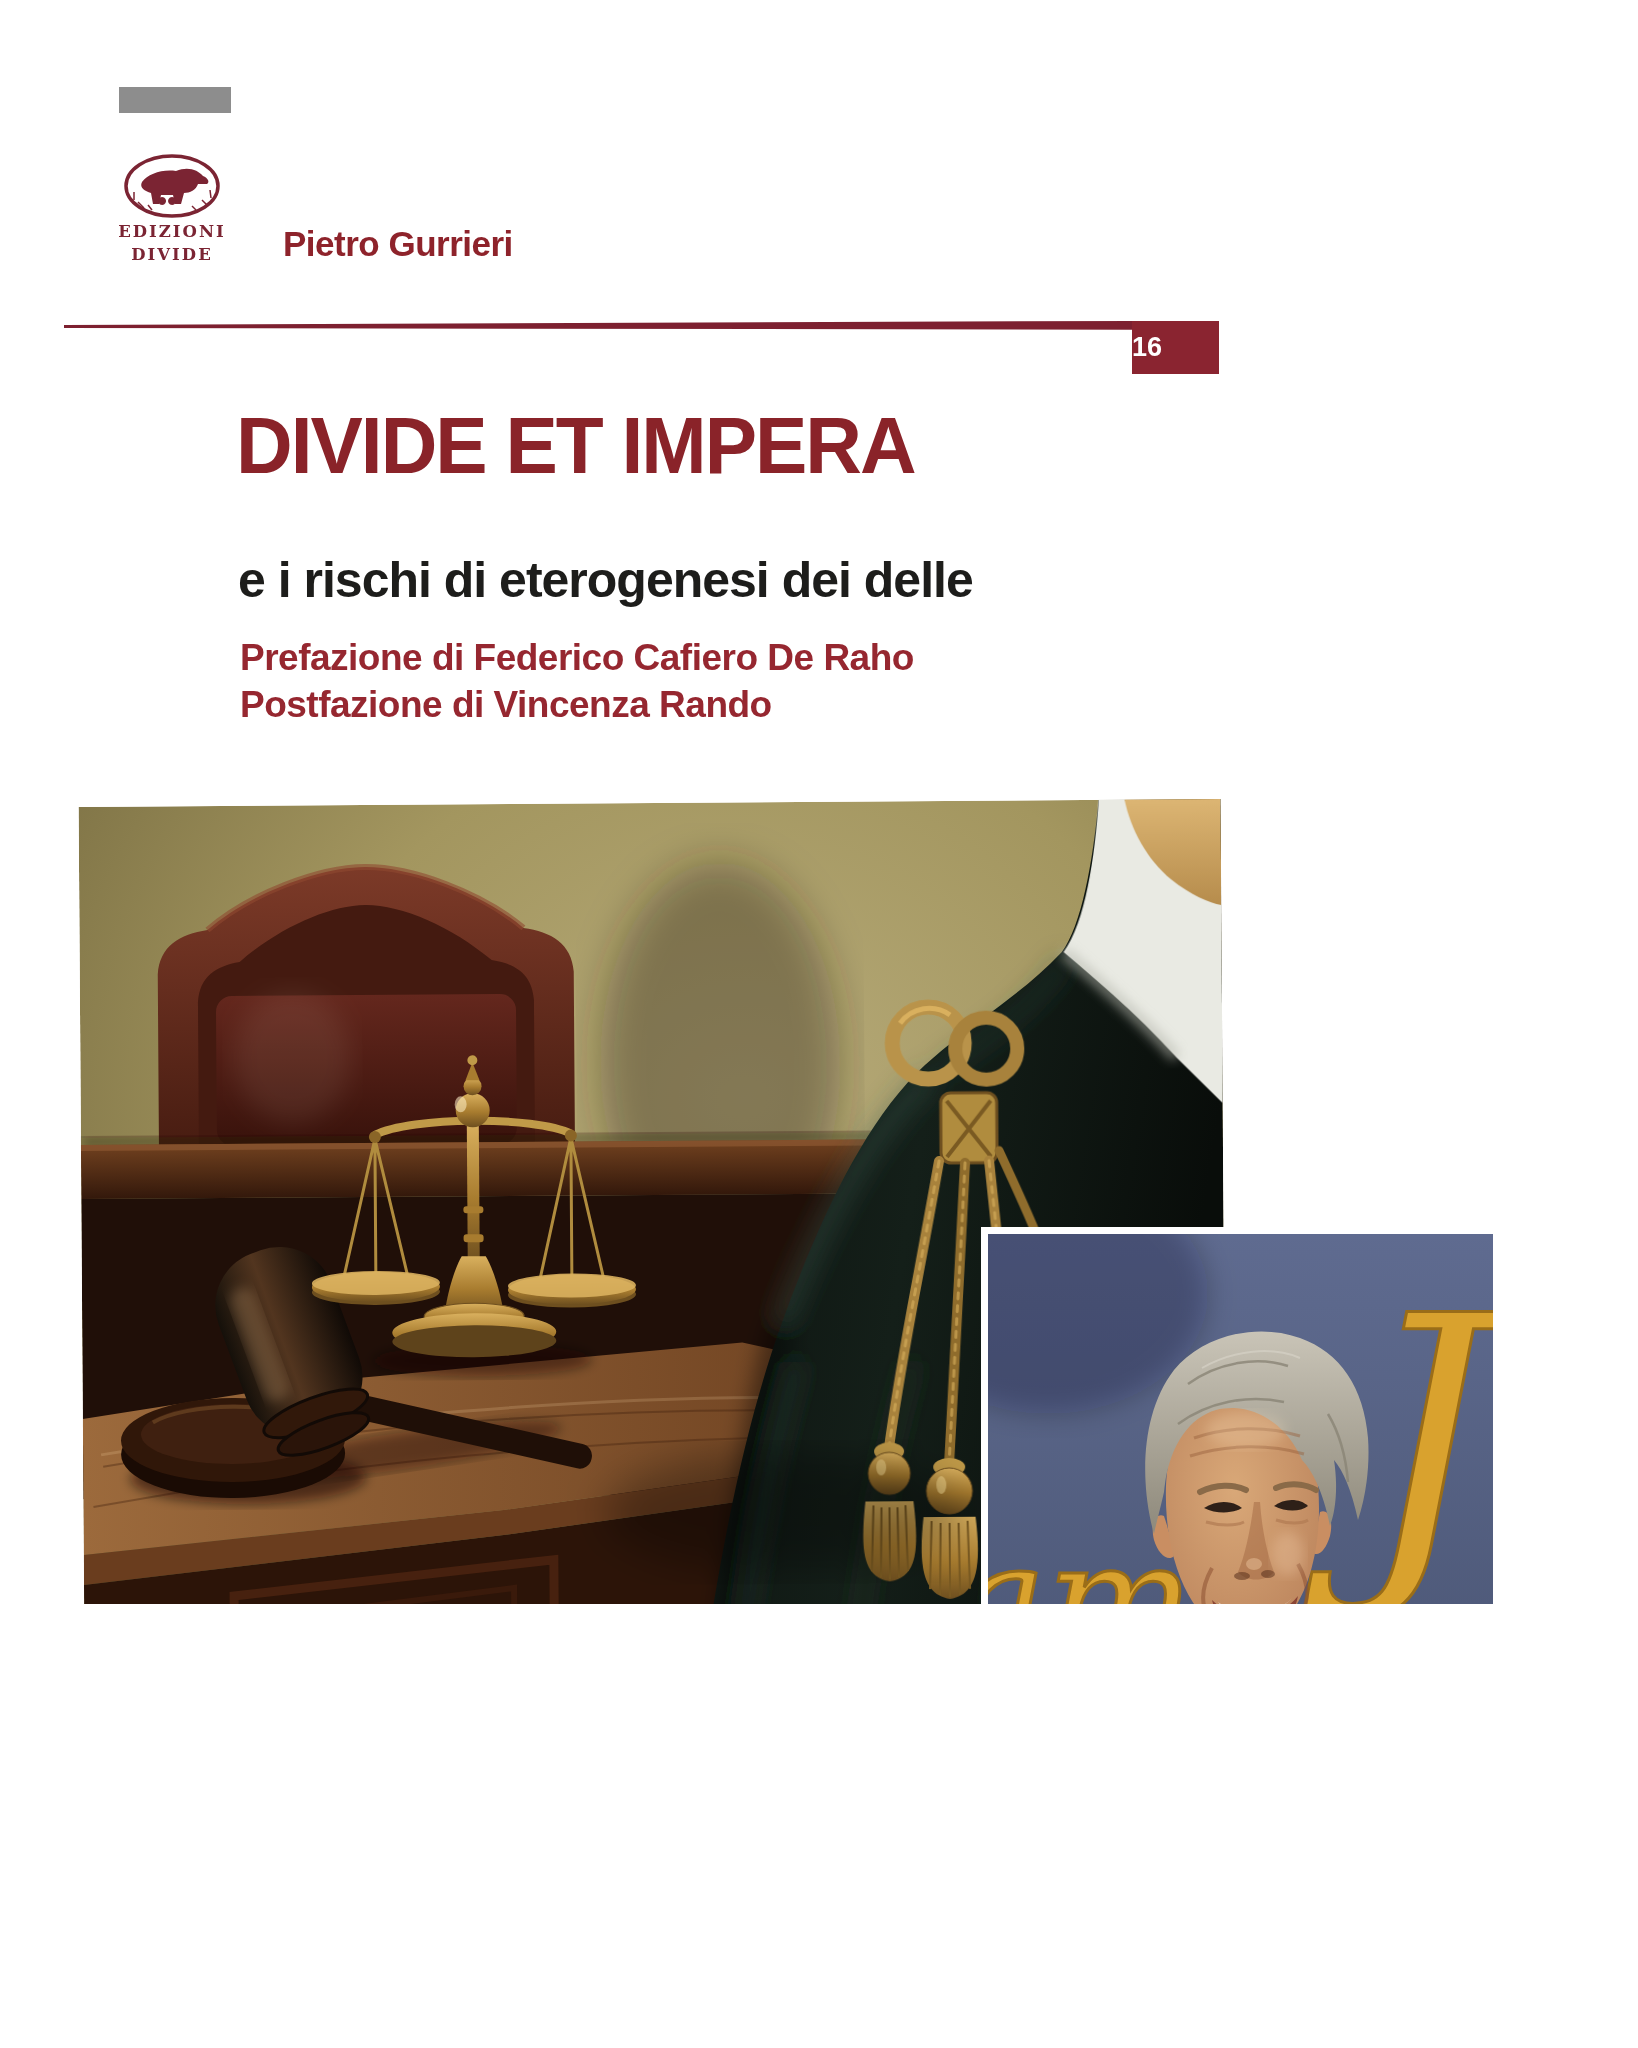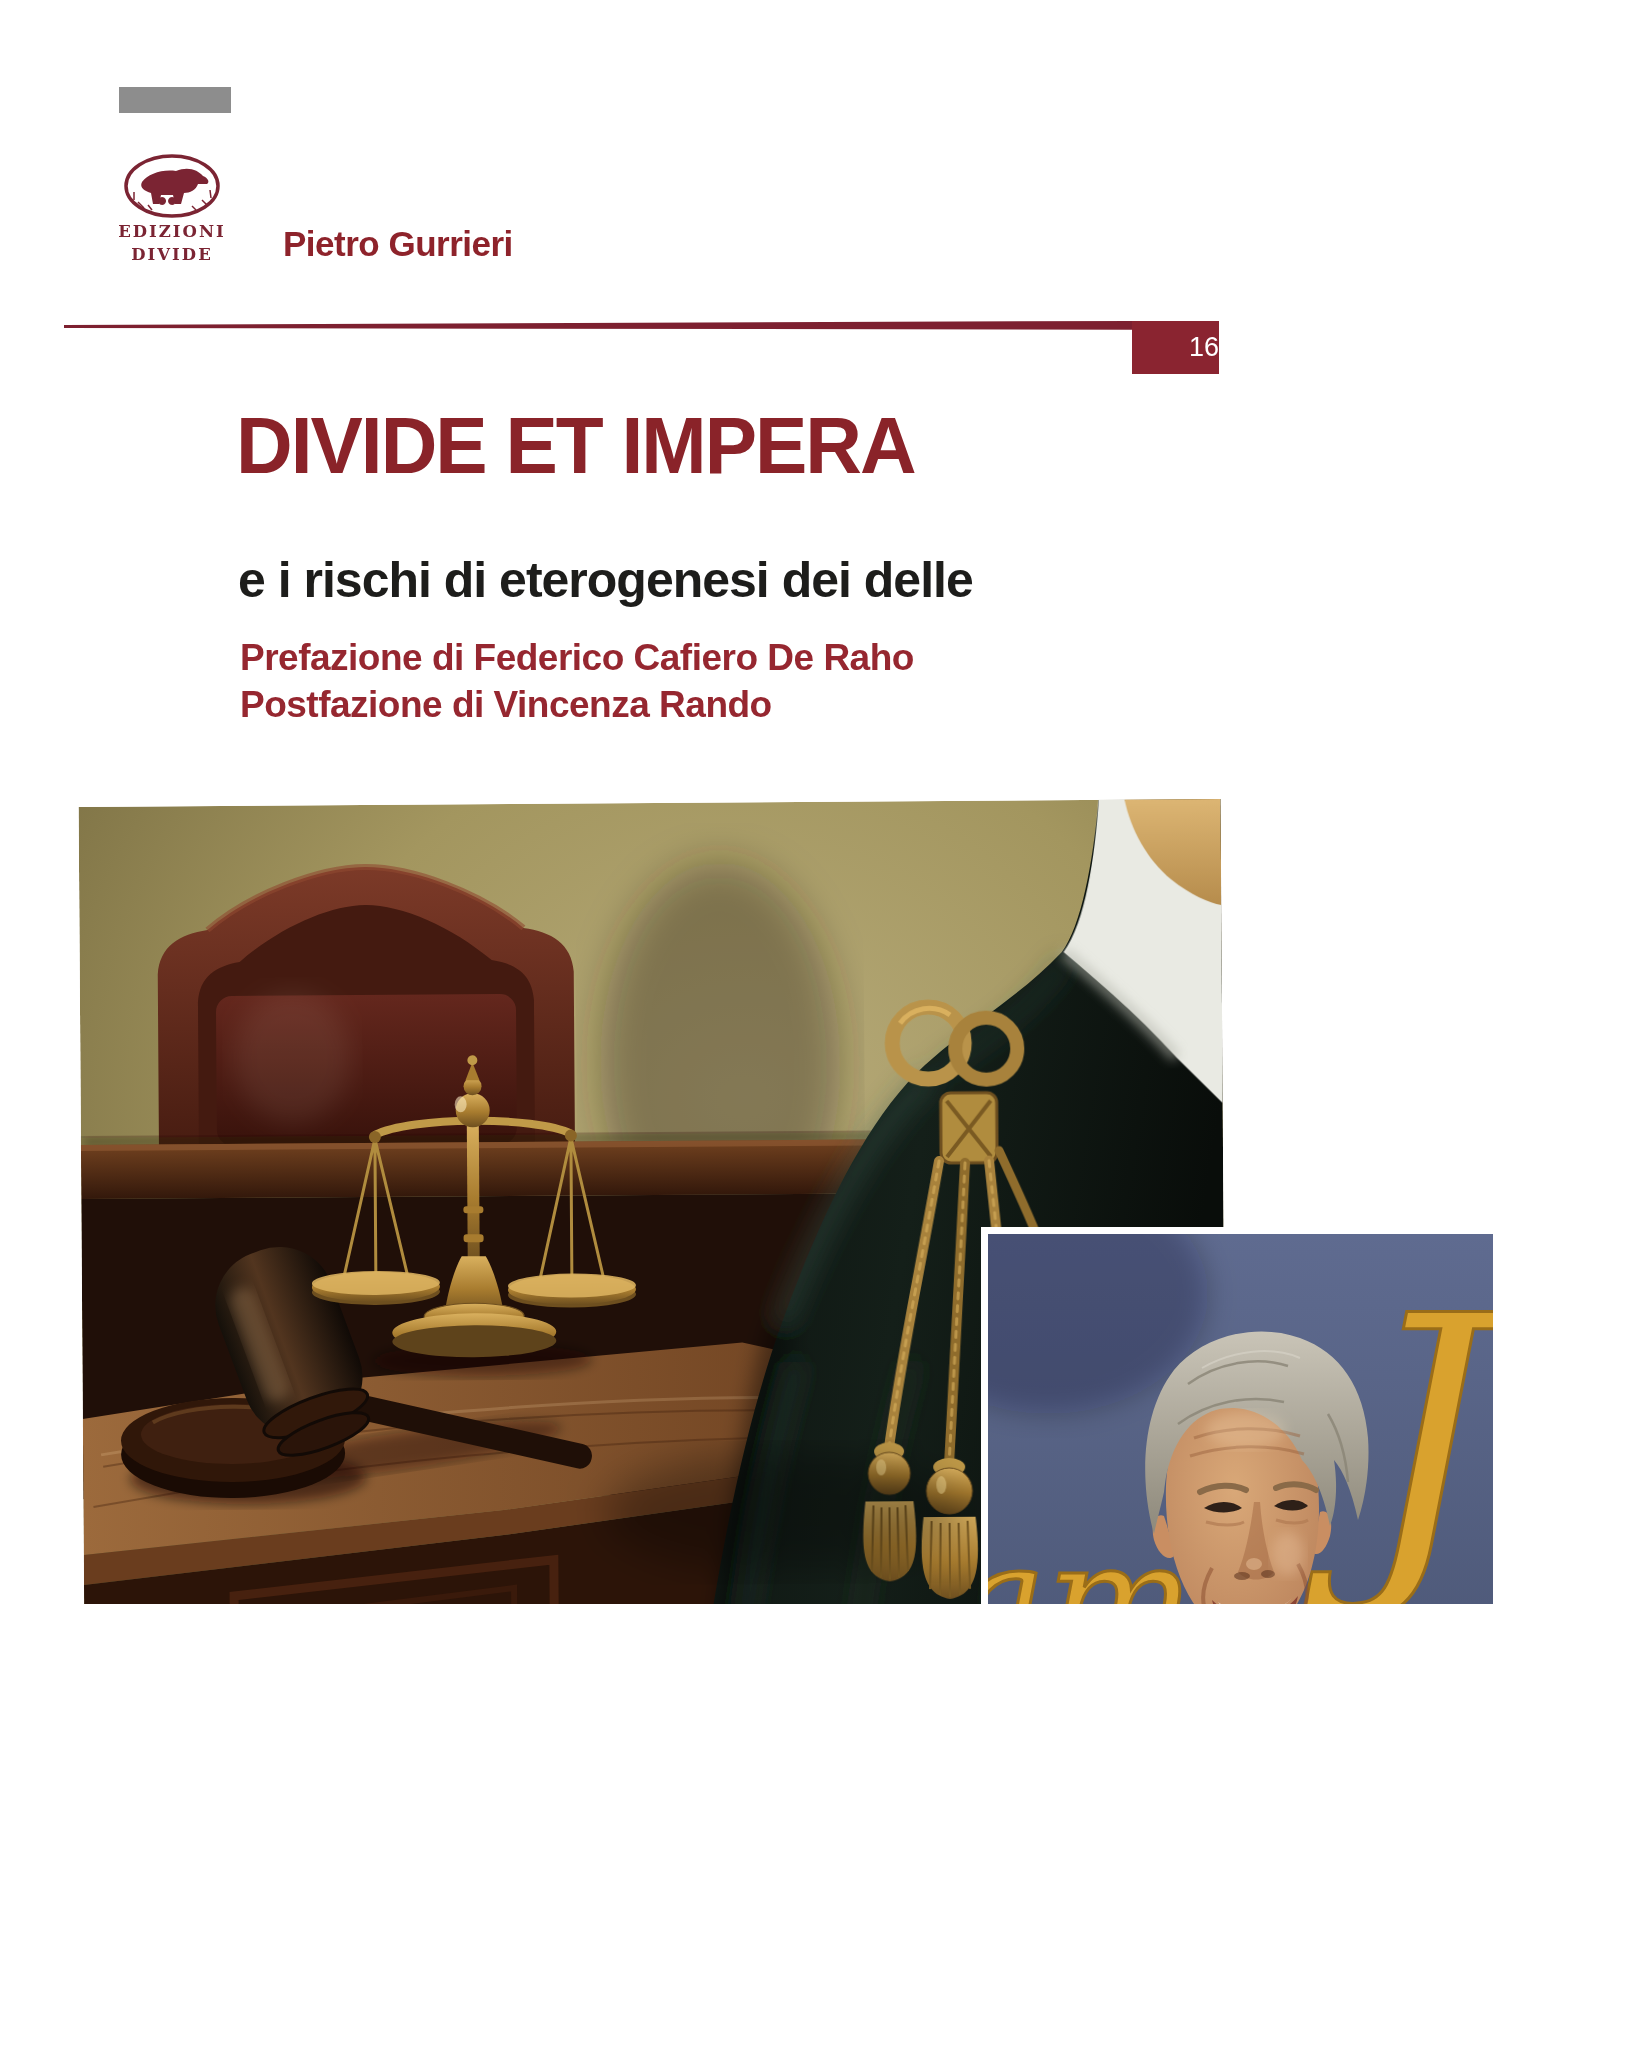--- a/index.html
+++ b/index.html
@@ -8,22 +8,22 @@
   .abs{position:absolute;}
   .gray-bar{left:119px;top:87px;width:112px;height:26px;background:#8d8d8d;}
   .logo-block{left:108px;top:152px;width:128px;text-align:center;color:#7b2433;}
   .logo-oval{display:block;margin:0 auto;}
   .logo-line{font-family:"DejaVu Serif",serif;font-weight:bold;font-size:16.5px;
              letter-spacing:2px;line-height:23px;color:#7b2433;}
   .author{left:283px;top:224px;font-size:35px;font-weight:bold;color:#8e232b;letter-spacing:-.5px;}
   .rule{left:64px;top:320px;width:1068px;height:11px;background:#7d2030;
         clip-path:polygon(0 45%,100% 8%,100% 88%,0 72%);}
   .series-box{left:1132px;top:321px;width:87px;height:53px;background:#8a2430;
-              display:flex;align-items:center;justify-content:flex-end;
-              color:#ffffff;font-size:27px;font-weight:normal;}
+              display:flex;align-items:center;justify-content:flex-start;
+              color:#ffffff;font-size:27px;font-weight:bold;}
   .title{left:236px;top:400px;font-size:80px;font-weight:bold;color:#8a2329;
          letter-spacing:-2px;transform:scaleX(.98);transform-origin:left top;white-space:nowrap;}
   .sub{left:238px;font-size:50px;font-weight:bold;color:#1d1d1b;letter-spacing:-1px;white-space:nowrap;}
   .sub1{top:496px;} .sub2{top:551px;}
   .credit{left:240px;font-size:37px;font-weight:bold;color:#962730;letter-spacing:-.5px;white-space:nowrap;}
   .credit1{top:637px;} .credit2{top:684px;}
   .painting{left:82px;top:803px;width:1142px;height:984px;transform:rotate(-.4deg);}
   .photo{left:981px;top:1227px;border:7px solid #ffffff;background:#ffffff;z-index:5;line-height:0;}
 </style>
 </head>

